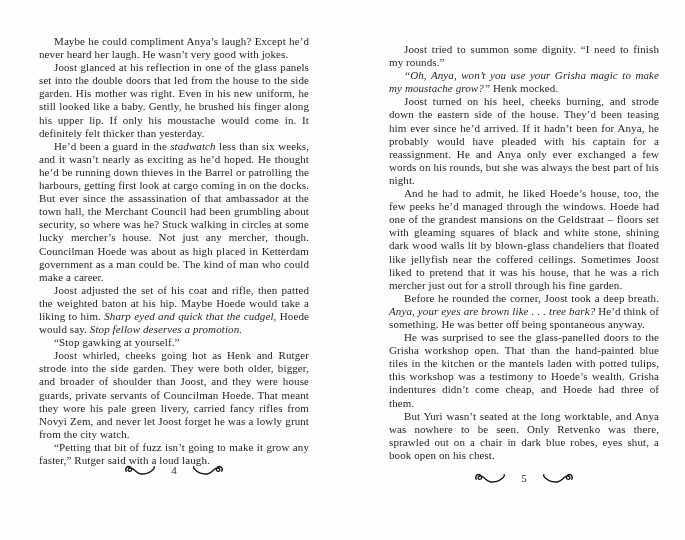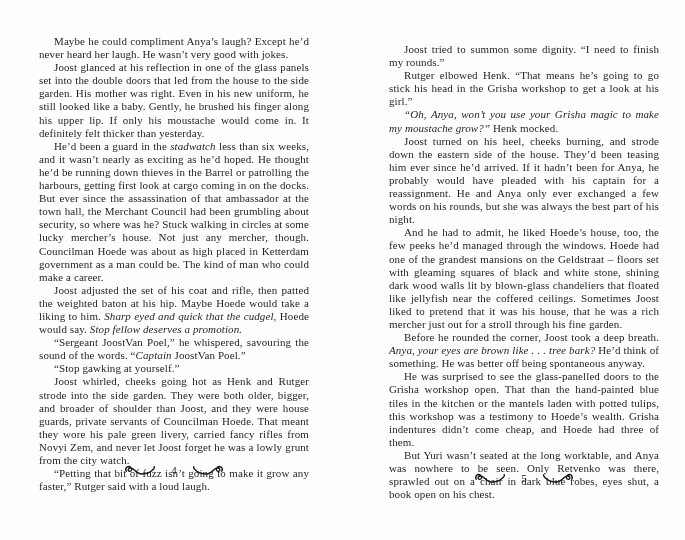--- a/index.html
+++ b/index.html
@@ -59,21 +59,20 @@
 <body>
 
 <div class="spread">
 
   <div class="page page-left">
     <div class="page-text">
         <p><span>Maybe he could compliment Anya’s laugh? Except he’d never heard her laugh. He wasn’t very good with jokes.</span></p>
         <p><span>Joost glanced at his reflection in one of the glass panels set into the double doors that led from the house to the side garden. His mother was right. Even in his new uniform, he still looked like a baby. Gently, he brushed his finger along his upper lip. If only his moustache would come in. It definitely felt thicker than yesterday.</span></p>
         <p><span>He’d been a guard in the </span><em>stadwatch</em><span> less than six weeks, and it wasn’t nearly as exciting as he’d hoped. He thought he’d be running down thieves in the Barrel or patrolling the harbours, getting first look at cargo coming in on the docks. But ever since the assassination of that ambassador at the town hall, the Merchant Council had been grumbling about security, so where was he? Stuck walking in circles at some lucky mercher’s house. Not just any mercher, though. Councilman Hoede was about as high placed in Ketterdam government as a man could be. The kind of man who could make a career.</span></p>
         <p><span>Joost adjusted the set of his coat and rifle, then patted the weighted baton at his hip. Maybe Hoede would take a liking to him. </span><em>Sharp eyed and quick that the cudgel</em><span>, Hoede would say. </span><em>Stop fellow deserves a promotion.</em></p>
-        <p><span>“Sergeant JoostVan Poel,” he whispered, savouring the sound of the words. “</span><em>Captain</em><span> JoostVan Poel.”</span></p>
         <p><span>“Stop gawking at yourself.”</span></p>
         <p><span>Joost whirled, cheeks going hot as Henk and Rutger strode into the side garden. They were both older, bigger, and broader of shoulder than Joost, and they were house guards, private servants of Councilman Hoede. That meant they wore his pale green livery, carried fancy rifles from Novyi Zem, and never let Joost forget he was a lowly grunt from the city watch.</span></p>
         <p><span>“Petting that bit of fuzz isn’t going to make it grow any faster,” Rutger said with a loud laugh.</span></p>
       </div>
   </div>
   <div class="page-footer page-left">
     <span class="flourish flourish-left">
       <svg viewBox="0 0 40 16" xmlns="http://www.w3.org/2000/svg">
         <path d="M3 9 C1 5 5 1.5 8.5 4 C11 6 9.5 9.5 6.8 9 C4.6 8.6 5 5.2 8 5 C13 4.6 14 11 20 12 C27 13.2 32 11 36.5 6.5 C37.6 5.4 38 4.2 37.5 3.2" fill="none" stroke="#151515" stroke-width="1.7" stroke-linecap="round"></path>
       </svg>
@@ -82,21 +81,20 @@
     <span class="flourish flourish-right">
       <svg viewBox="0 0 40 16" xmlns="http://www.w3.org/2000/svg">
         <path d="M3 9 C1 5 5 1.5 8.5 4 C11 6 9.5 9.5 6.8 9 C4.6 8.6 5 5.2 8 5 C13 4.6 14 11 20 12 C27 13.2 32 11 36.5 6.5 C37.6 5.4 38 4.2 37.5 3.2" fill="none" stroke="#151515" stroke-width="1.7" stroke-linecap="round"></path>
       </svg>
     </span>
   </div>
 
   <div class="page page-right">
     <div class="page-text">
         <p><span>Joost tried to summon some dignity. “I need to finish my rounds.”</span></p>
-        <p><span>Rutger elbowed Henk. “That means he’s going to go stick his head in the Grisha workshop to get a look at his girl.”</span></p>
         <p><em>“Oh, Anya, won’t you use your Grisha magic to make my moustache grow?”</em><span> Henk mocked.</span></p>
         <p><span>Joost turned on his heel, cheeks burning, and strode down the eastern side of the house. They’d been teasing him ever since he’d arrived. If it hadn’t been for Anya, he probably would have pleaded with his captain for a reassignment. He and Anya only ever exchanged a few words on his rounds, but she was always the best part of his night.</span></p>
         <p><span>And he had to admit, he liked Hoede’s house, too, the few peeks he’d managed through the windows. Hoede had one of the grandest mansions on the Geldstraat – floors set with gleaming squares of black and white stone, shining dark wood walls lit by blown-glass chandeliers that floated like jellyfish near the coffered ceilings. Sometimes Joost liked to pretend that it was his house, that he was a rich mercher just out for a stroll through his fine garden.</span></p>
         <p><span>Before he rounded the corner, Joost took a deep breath. </span><em>Anya, your eyes are brown like . . . tree bark?</em><span> He’d think of something. He was better off being spontaneous anyway.</span></p>
         <p><span>He was surprised to see the glass-panelled doors to the Grisha workshop open. That than the hand-painted blue tiles in the kitchen or the mantels laden with potted tulips, this workshop was a testimony to Hoede’s wealth. Grisha indentures didn’t come cheap, and Hoede had three of them.</span></p>
         <p><span>But Yuri wasn’t seated at the long worktable, and Anya was nowhere to be seen. Only Retvenko was there, sprawled out on a chair in dark blue robes, eyes shut, a book open on his chest.</span></p>
       </div>
   </div>
   <div class="page-footer page-right">
     <span class="flourish flourish-left">

